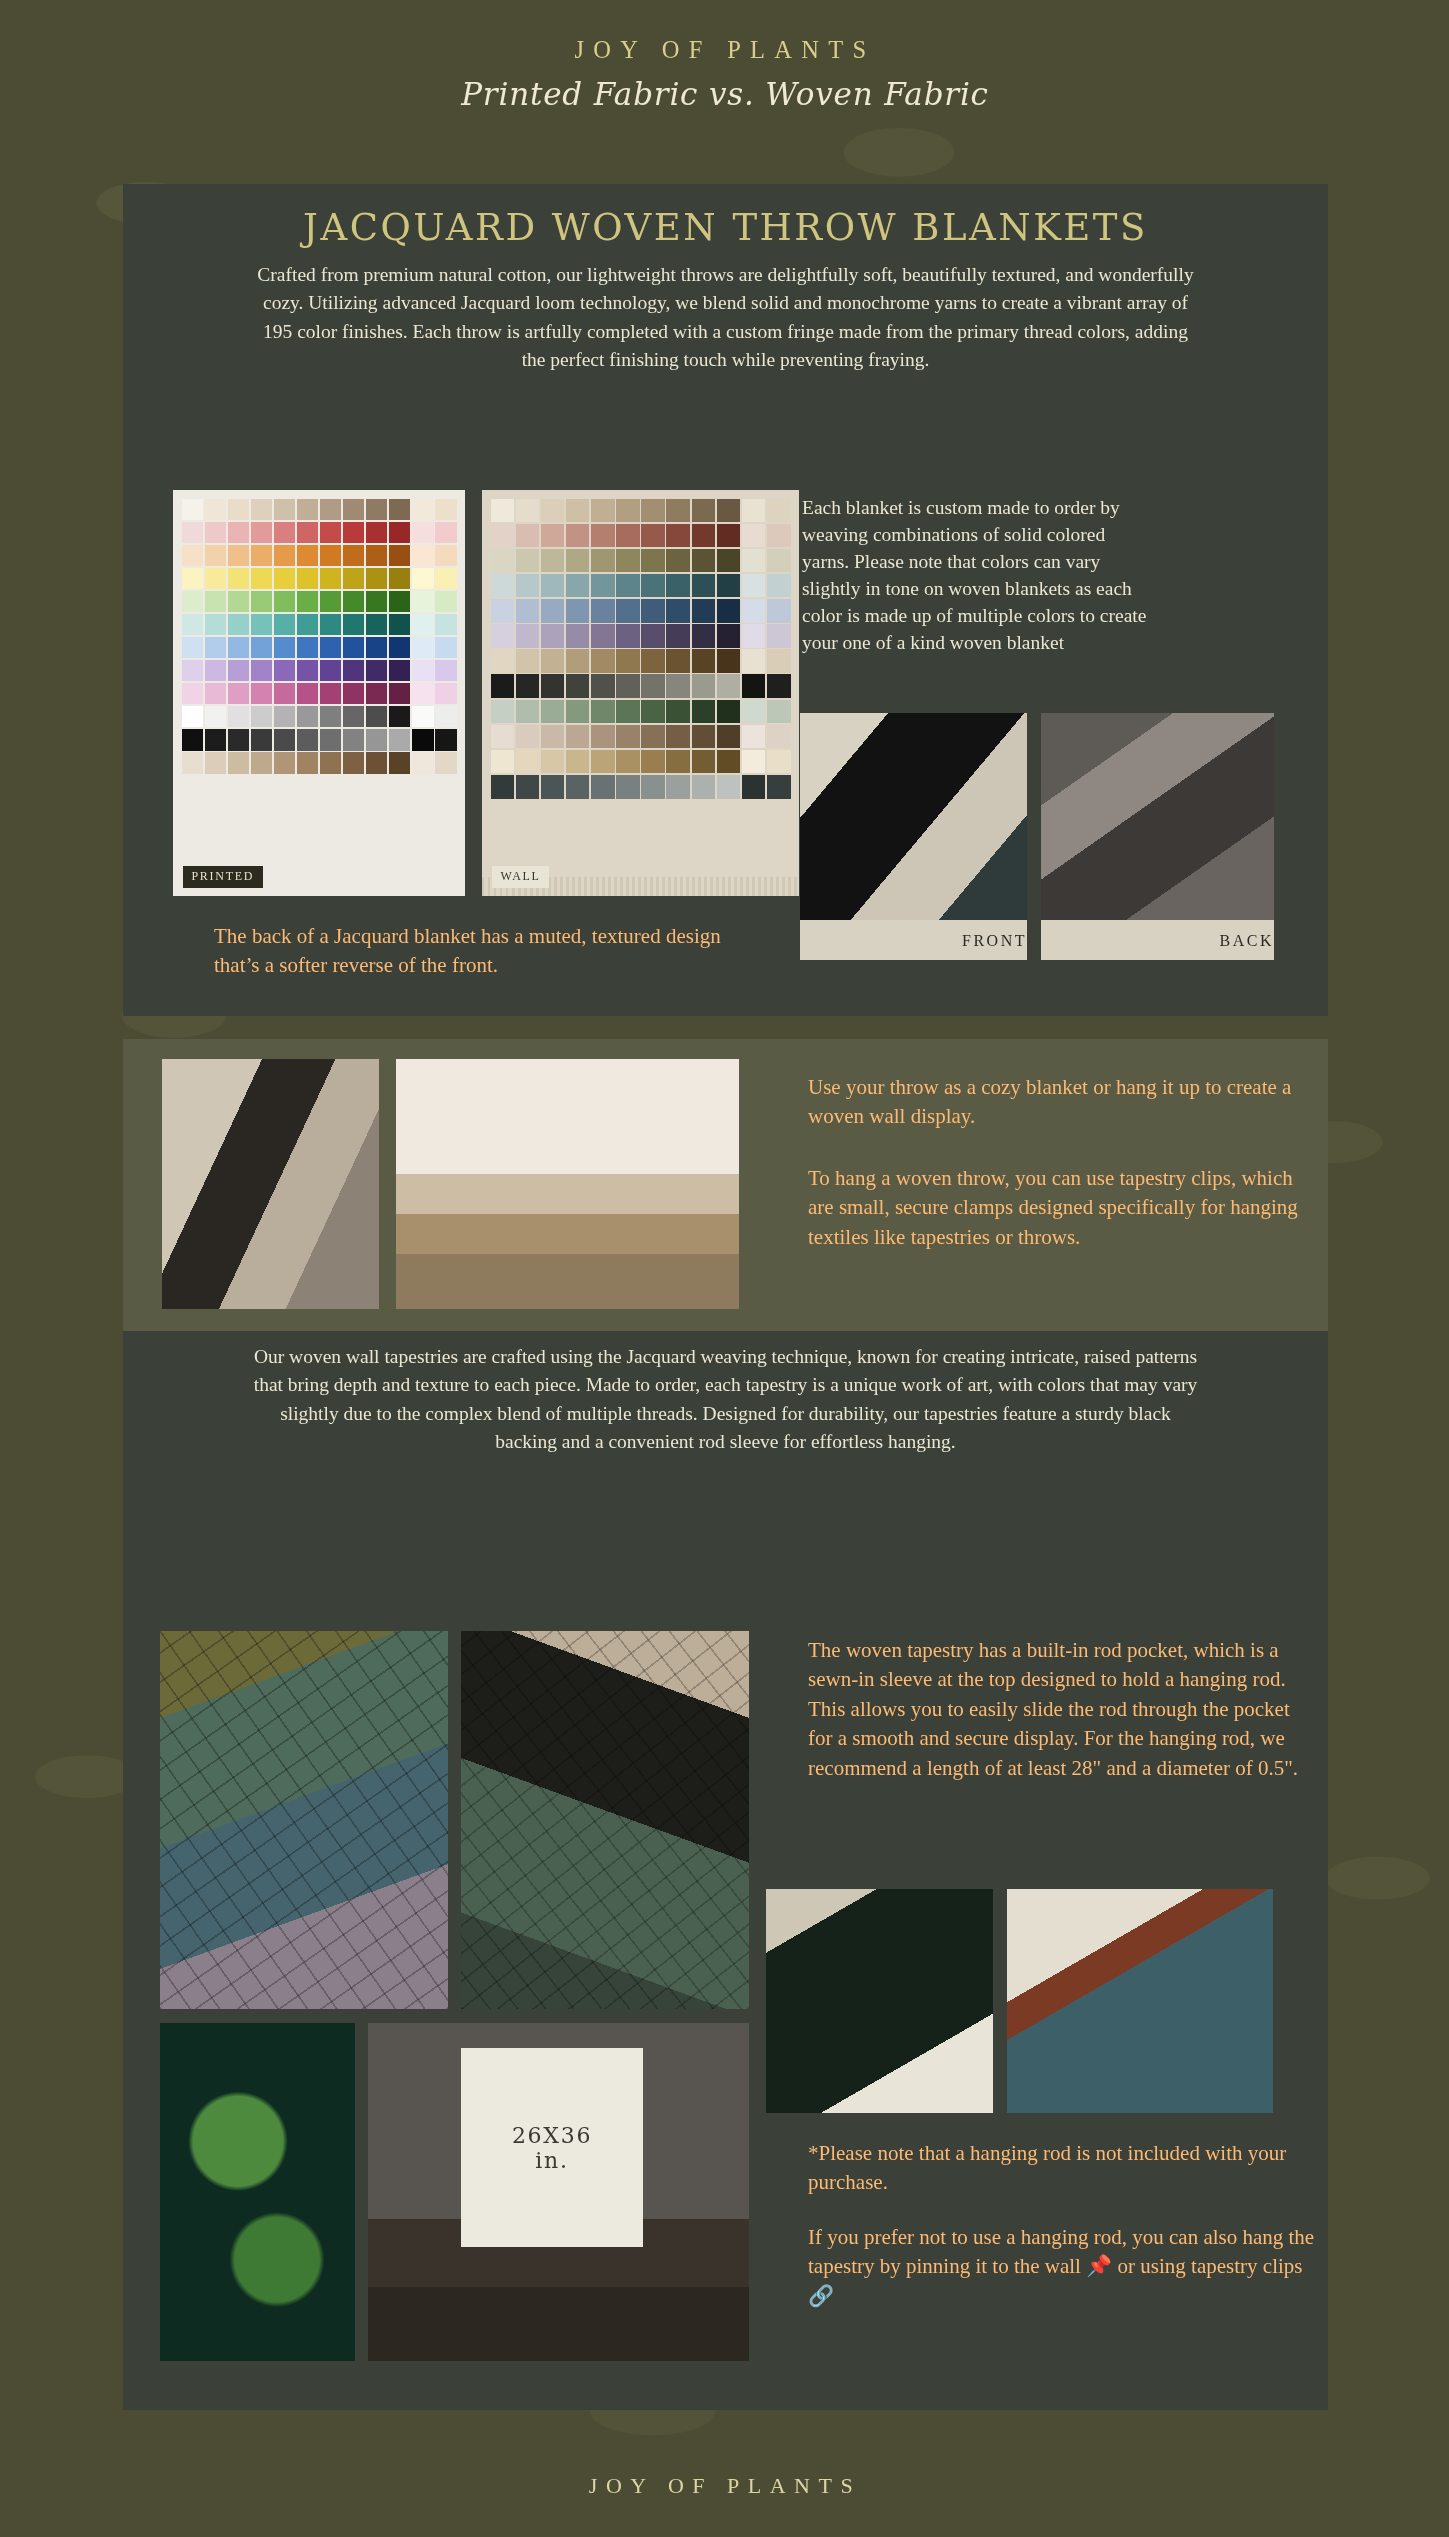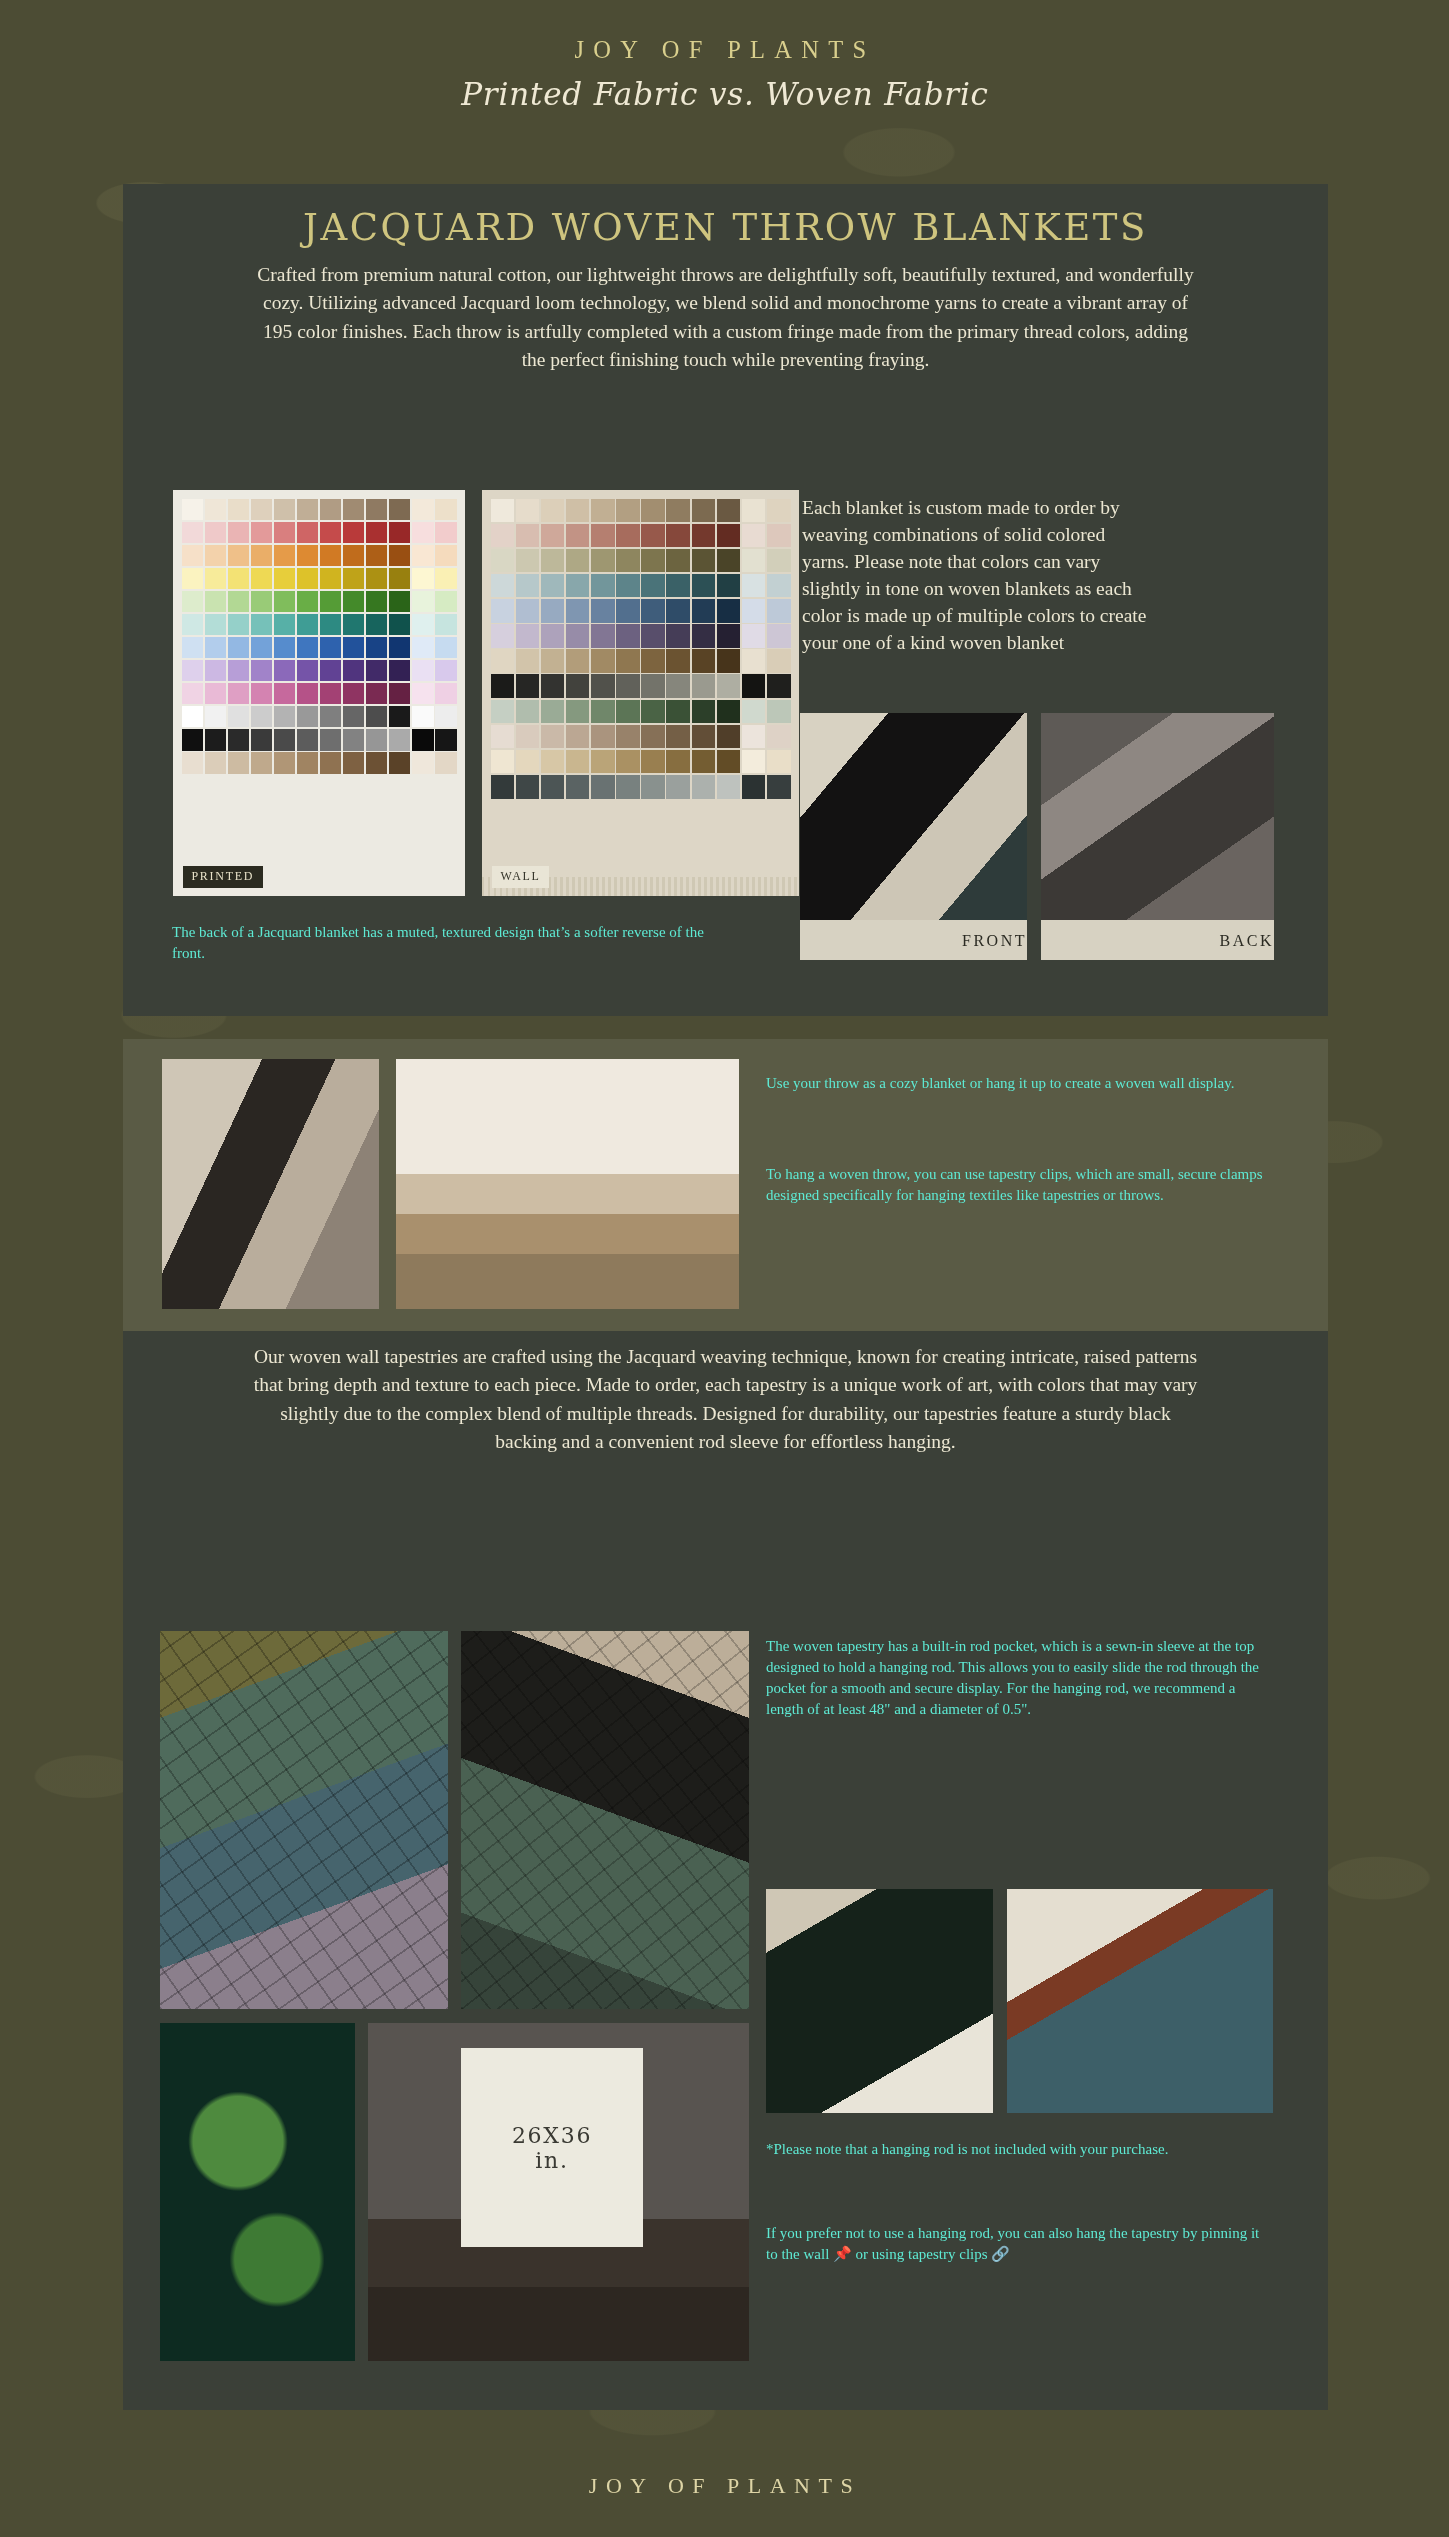--- a/index.html
+++ b/index.html
@@ -107,23 +107,24 @@
   .label-chip.light { background:#e9e5d6; color:#35352a; }
 
   .side-text {
     position:absolute;
     font-size:19.5px;
     line-height:1.38;
     color:#ece7d2;
   }
   .small-note {
     position:absolute;
-    font-size:15px;
+    font-size:21px;
     line-height:1.4;
-    color:#5eead4;
+    color:#fdba74;
+    margin-left:42px;
   }
 
   .fringe {
     position:absolute; bottom:0; left:0; right:0; height:18.6px;
     background: repeating-linear-gradient(90deg,#cfc8b4 0 2.5px, transparent 2.5px 6px);
   }
 
   .footer {
     position:absolute; bottom:39px; left:0; right:0;
     text-align:center;
@@ -527,21 +528,21 @@
     <div class="small-note" style="left:643px; top:34px; width:508px;">Use your throw as a cozy blanket or hang it up to create a woven wall display.</div>
     <div class="small-note" style="left:643px; top:125px; width:508px;"> To hang a woven throw, you can use tapestry clips, which are small, secure clamps designed specifically for hanging textiles like tapestries or throws.</div>
   </div>
 
   <div class="panel" id="panel-wall">
     <div class="body-copy">Our woven wall tapestries are crafted using the Jacquard weaving technique, known for creating intricate, raised patterns that bring depth and texture to each piece. Made to order, each tapestry is a unique work of art, with colors that may vary slightly due to the complex blend of multiple threads. Designed for durability, our tapestries feature a sturdy  black backing and a convenient rod sleeve for effortless hanging.</div>
 
     <div class="img photo-tile-green" style="left:37px; top:300px; width:288px; height:378px;"></div>
     <div class="img photo-tile-fold" style="left:338px; top:300px; width:288px; height:378px;"></div>
 
-    <div class="small-note" style="left:643px; top:305px; width:503px;">The woven tapestry has a built-in rod pocket, which is a sewn-in sleeve at the top designed to hold a hanging rod. This allows you to easily slide the rod through the pocket for a smooth and secure display. For the hanging rod, we recommend a length of at least 48" and a diameter of 0.5".</div>
+    <div class="small-note" style="left:643px; top:305px; width:503px;">The woven tapestry has a built-in rod pocket, which is a sewn-in sleeve at the top designed to hold a hanging rod. This allows you to easily slide the rod through the pocket for a smooth and secure display. For the hanging rod, we recommend a length of at least 28" and a diameter of 0.5".</div>
 
     <div class="img photo-rodpocket" style="left:643px; top:558px; width:227px; height:224px;"></div>
     <div class="img photo-rod" style="left:884px; top:558px; width:266px; height:224px;"></div>
 
     <div class="img photo-leaf" style="left:37px; top:692px; width:195px; height:338px;"></div>
     <div class="img photo-interior" style="left:245px; top:692px; width:381px; height:338px;">
       <div class="frame-art" style="left:93px; top:25px; width:182px; height:199px;">
         <div>26X36</div>
         <div>in.</div>
       </div>

